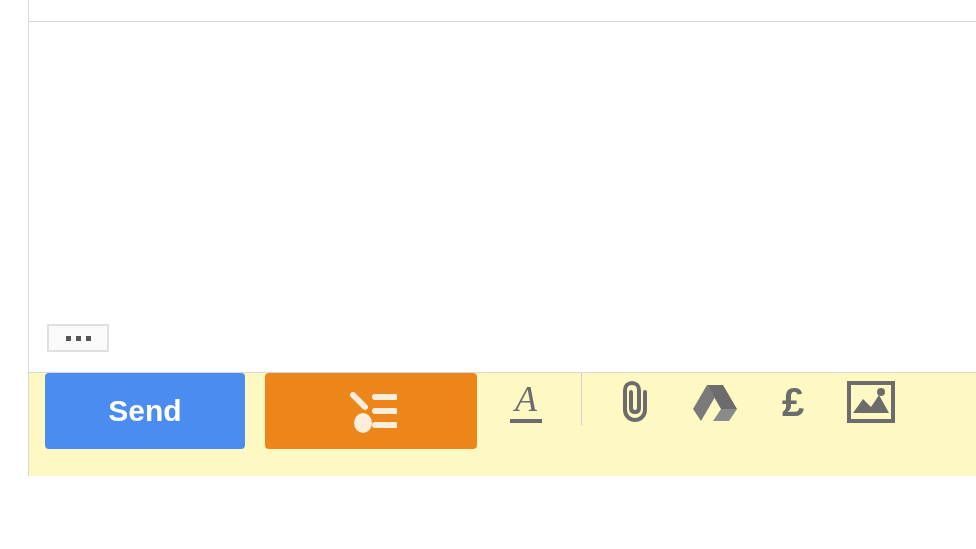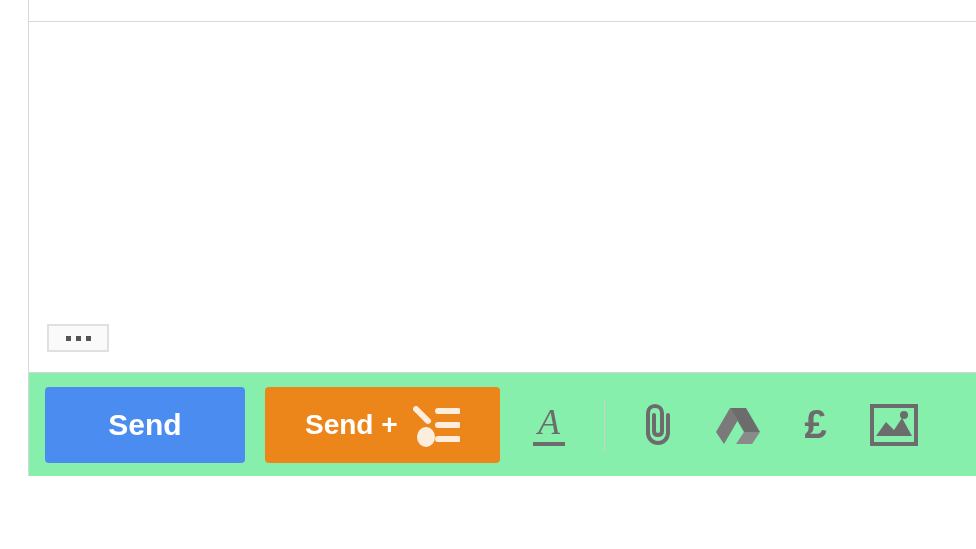--- a/index.html
+++ b/index.html
@@ -41,24 +41,23 @@
       cursor: pointer;
     }
     .show-trimmed .dot {
       width: 5px;
       height: 5px;
       background: #555;
       border-radius: 0;
     }
     .toolbar {
       height: 104px;
-      background: #86efac;
+      background: #fef9c3;
       border-top: 1px solid #d8d8d8;
       display: flex;
-      align-items: center;
       padding: 0 16px;
       gap: 20px;
     }
     .btn {
       height: 76px;
       border: none;
       border-radius: 4px;
       font-size: 30px;
       font-weight: bold;
       color: #fff;
@@ -122,21 +121,20 @@
     </div>
   </div>
 
   <div class="toolbar">
 
     <button class="btn btn-send">
       <span>Send</span>
     </button>
 
     <button class="btn btn-send-plus">
-      <span>Send +</span>
       <span class="mic-icon">
         <svg width="52" height="48" viewBox="0 0 52 48">
           <g opacity="0.85">
             <ellipse cx="18" cy="36" rx="9" ry="10" fill="#fff"></ellipse>
             <path d="M 8 8 L 20 20" stroke="#fff" stroke-width="6" stroke-linecap="round"></path>
             <line x1="30" y1="10" x2="50" y2="10" stroke="#fff" stroke-width="6" stroke-linecap="round"></line>
             <line x1="30" y1="24" x2="50" y2="24" stroke="#fff" stroke-width="6" stroke-linecap="round"></line>
             <line x1="30" y1="38" x2="50" y2="38" stroke="#fff" stroke-width="6" stroke-linecap="round"></line>
           </g>
         </svg>

